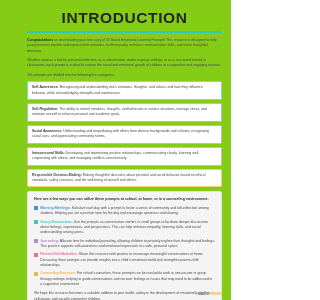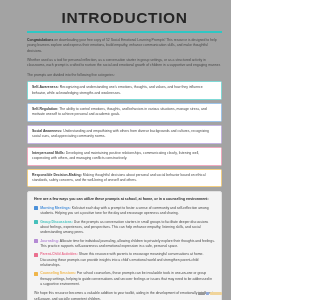--- a/index.html
+++ b/index.html
@@ -14,21 +14,21 @@
     font-family: "Liberation Sans", sans-serif;
     color: #3a3a3a;
     -webkit-font-smoothing: antialiased;
   }
   .page {
     width: 231px;
     height: 300px;
     box-sizing: border-box;
     padding: 7px 9px 0 27px;
     position: relative;
-    background: #a3a3a3;
+    background: #84cc16;
   }
   .title {
     text-align: center;
     font-size: 15.5px;
     font-weight: bold;
     letter-spacing: 0.6px;
     color: #262626;
     margin: 3px 0 5px 0;
     line-height: 1.05;
   }

